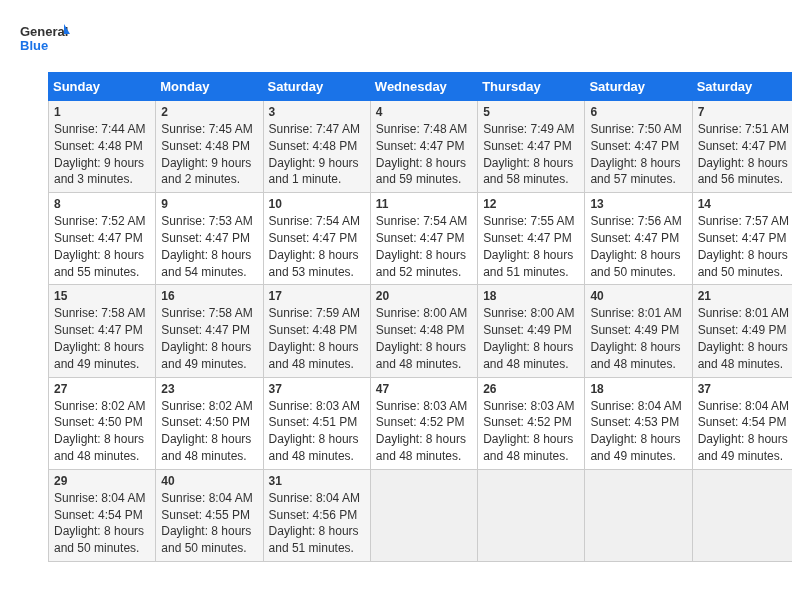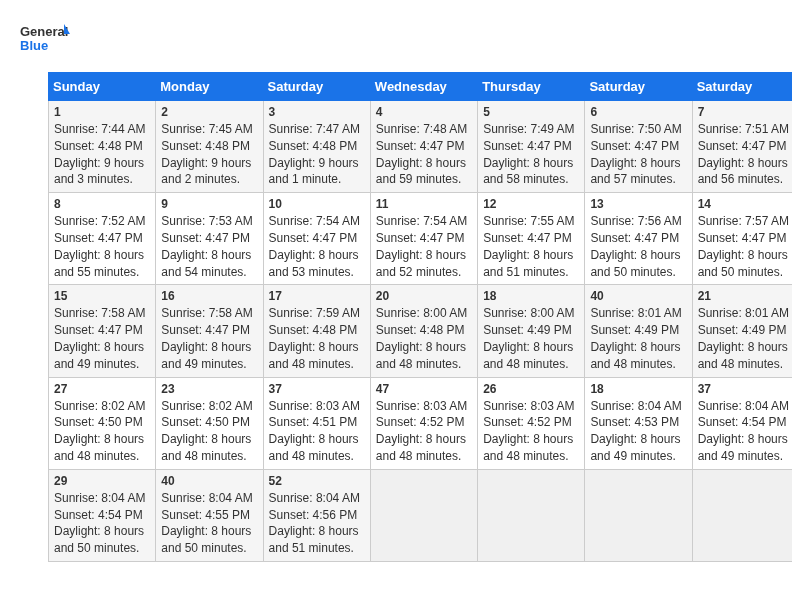--- a/index.html
+++ b/index.html
@@ -231,21 +231,21 @@
       <tr>
         <td>
           <span class="day-number">29</span>
           <div class="day-info">Sunrise: 8:04 AM<br>Sunset: 4:54 PM<br>Daylight: 8 hours and 50 minutes.</div>
         </td>
         <td>
           <span class="day-number">40</span>
           <div class="day-info">Sunrise: 8:04 AM<br>Sunset: 4:55 PM<br>Daylight: 8 hours and 50 minutes.</div>
         </td>
         <td>
-          <span class="day-number">52</span>
+          <span class="day-number">31</span>
           <div class="day-info">Sunrise: 8:04 AM<br>Sunset: 4:56 PM<br>Daylight: 8 hours and 51 minutes.</div>
         </td>
         <td class="empty"></td>
         <td class="empty"></td>
         <td class="empty"></td>
         <td class="empty"></td>
       </tr>
     </tbody>
 </table>
 

